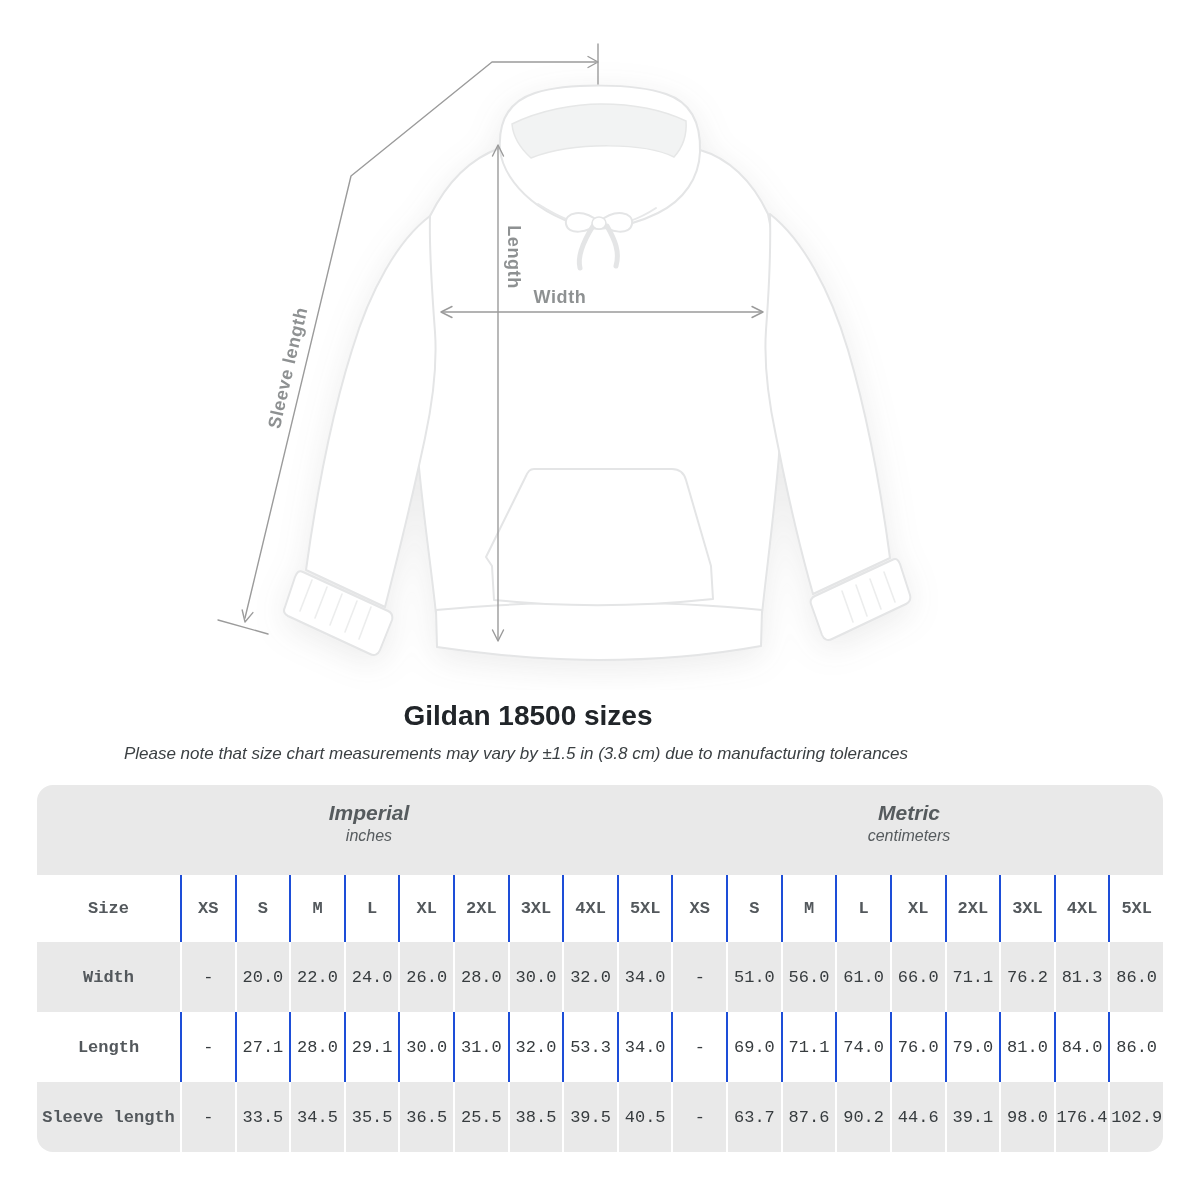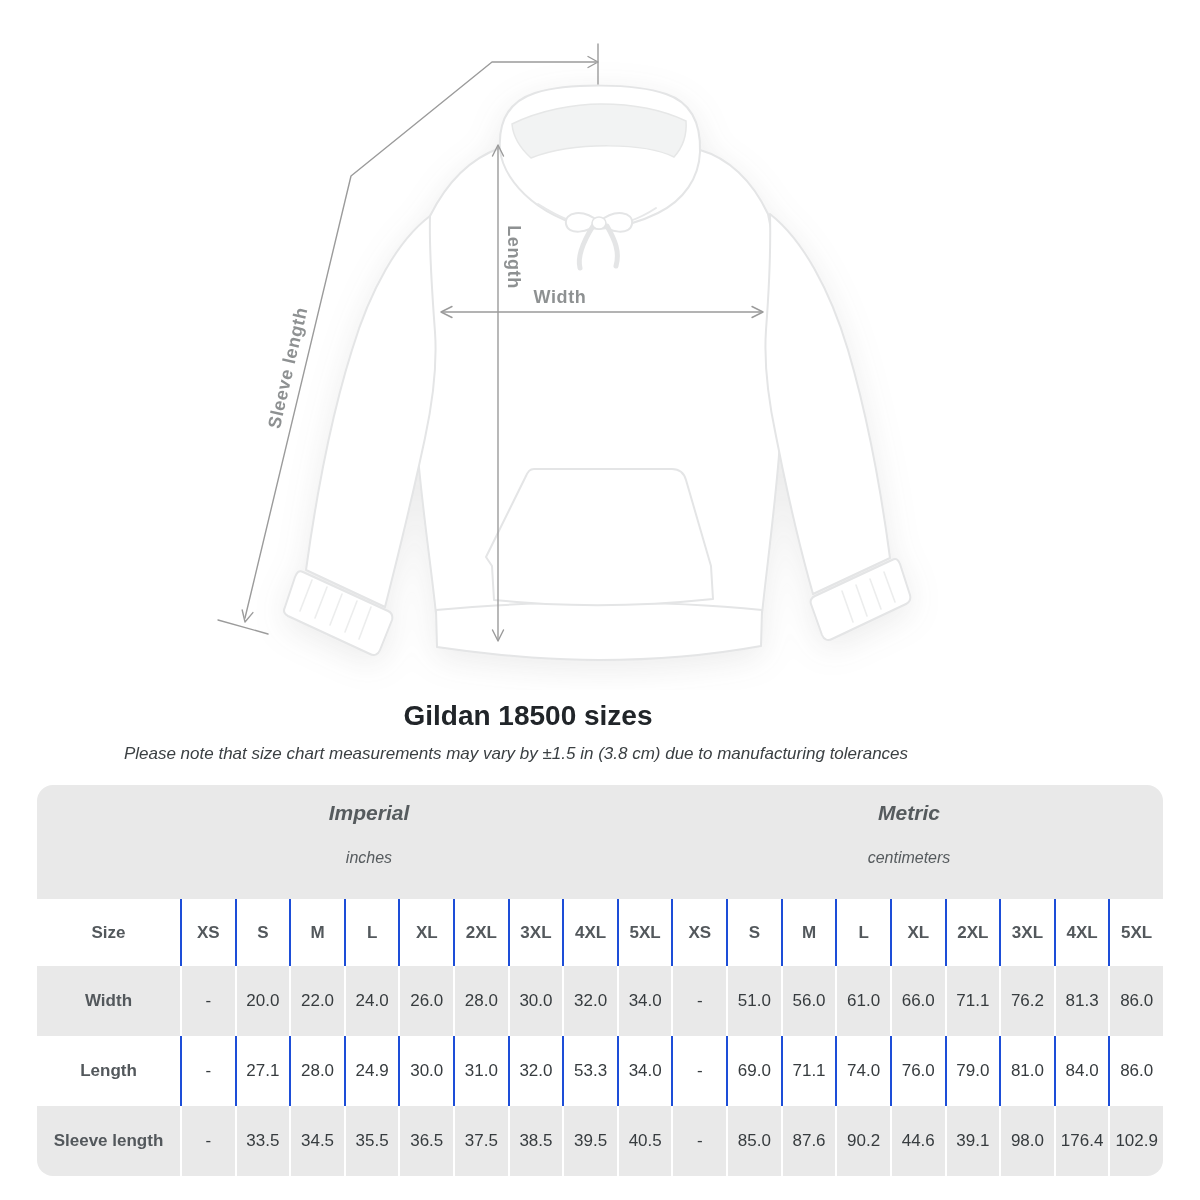--- a/index.html
+++ b/index.html
@@ -18,28 +18,28 @@
              fill:#8e9192;letter-spacing:0.6px;}
 
   
   .title{position:absolute;left:0;top:700px;width:1056px;text-align:center;
          font-size:28px;font-weight:700;color:#212529;}
   .note{position:absolute;left:0;top:744px;width:1032px;text-align:center;
         font-size:17px;font-style:italic;color:#3b4043;}
 
   
   .table{position:absolute;left:37px;top:785px;width:1126px;border-radius:16px;overflow:hidden;}
-  .band{position:relative;height:114px;background:#e9e9e9;}
+  .band{position:relative;height:90px;background:#e9e9e9;}
   .band-group{position:absolute;top:16px;text-align:center;transform:translateX(-50%);color:#565b5e;}
   .band-imperial{left:332px;}
   .band-metric{left:872px;}
   .band-title{font-size:21px;font-weight:700;font-style:italic;}
-  .band-sub{font-size:16px;font-style:italic;margin-top:24px;}
+  .band-sub{font-size:16px;font-style:italic;margin-top:2px;}
   .grid{display:grid;grid-template-columns:143px repeat(18,1fr);
-        grid-template-rows:67px 70px 70px 70px;}
+        grid-template-rows:67px 70px 70px 70px;font-family:Liberation Mono, monospace;}
   .c{display:flex;align-items:center;justify-content:center;
      font-size:17px;color:#373c3f;}
   .hd{font-weight:700;color:#53585c;}
   .lb{font-weight:700;color:#53585c;}
   .rw{background:#ffffff;border-left:2px solid #1d4ed8;}   
   .rg{background:#e9e9e9;border-left:2px solid #ffffff;}   
   .f0{border-left:none;}
 </style>
 </head>
 <body>
@@ -201,21 +201,21 @@
       <div class="c rg">66.0</div>
       <div class="c rg">71.1</div>
       <div class="c rg">76.2</div>
       <div class="c rg">81.3</div>
       <div class="c rg">86.0</div>
 
       <div class="c lb rw f0">Length</div>
       <div class="c rw">-</div>
       <div class="c rw">27.1</div>
       <div class="c rw">28.0</div>
-      <div class="c rw">24.9</div>
+      <div class="c rw">29.1</div>
       <div class="c rw">30.0</div>
       <div class="c rw">31.0</div>
       <div class="c rw">32.0</div>
       <div class="c rw">53.3</div>
       <div class="c rw">34.0</div>
       <div class="c rw">-</div>
       <div class="c rw">69.0</div>
       <div class="c rw">71.1</div>
       <div class="c rw">74.0</div>
       <div class="c rw">76.0</div>
@@ -223,26 +223,26 @@
       <div class="c rw">81.0</div>
       <div class="c rw">84.0</div>
       <div class="c rw">86.0</div>
 
       <div class="c lb rg f0">Sleeve length</div>
       <div class="c rg">-</div>
       <div class="c rg">33.5</div>
       <div class="c rg">34.5</div>
       <div class="c rg">35.5</div>
       <div class="c rg">36.5</div>
-      <div class="c rg">37.5</div>
+      <div class="c rg">25.5</div>
       <div class="c rg">38.5</div>
       <div class="c rg">39.5</div>
       <div class="c rg">40.5</div>
       <div class="c rg">-</div>
-      <div class="c rg">85.0</div>
+      <div class="c rg">63.7</div>
       <div class="c rg">87.6</div>
       <div class="c rg">90.2</div>
       <div class="c rg">44.6</div>
       <div class="c rg">39.1</div>
       <div class="c rg">98.0</div>
       <div class="c rg">176.4</div>
       <div class="c rg">102.9</div>
     </div>
   </div>
 

